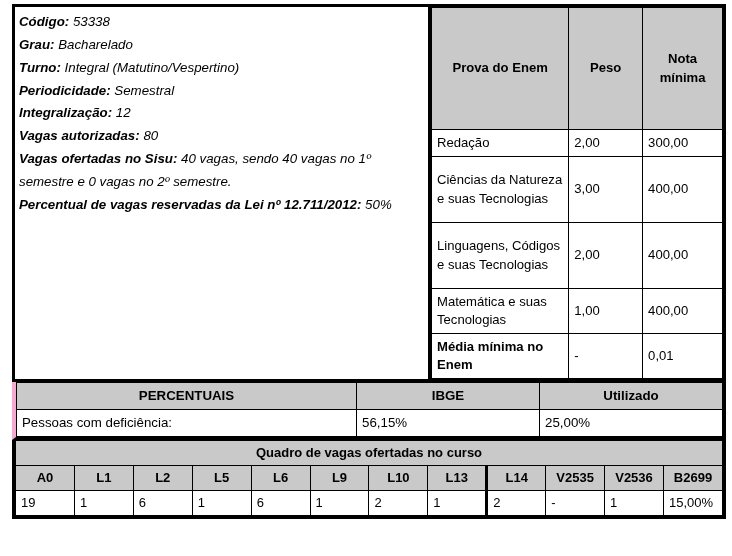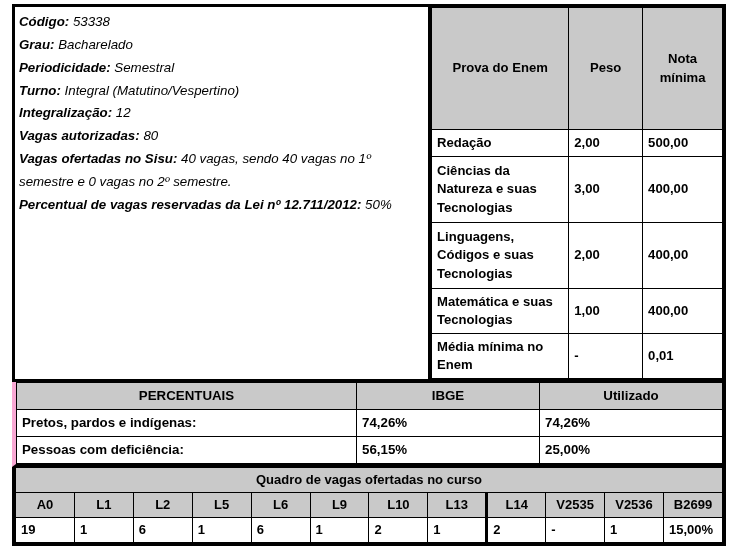--- a/index.html
+++ b/index.html
@@ -24,21 +24,21 @@
   table {
     border-collapse: collapse;
     table-layout: fixed;
     width: 100%;
     font-size: 13.3px;
   }
   td, th {
     border: 1px solid #000000;
     padding: 3px 5px;
     vertical-align: middle;
-    font-weight: bold;
+    font-weight: normal;
     text-align: left;
     line-height: 1.38;
   }
   .hdr {
     background: #c9c9c9;
     font-weight: bold;
     text-align: center;
   }
   .b { font-weight: bold; }
 
@@ -110,24 +110,24 @@
   <div class="top-block">
 
     <div class="info-panel">
       <div class="info-line">
         <span class="lbl">Código:</span><span> 53338</span>
       </div>
       <div class="info-line">
         <span class="lbl">Grau:</span><span> Bacharelado</span>
       </div>
       <div class="info-line">
+        <span class="lbl">Turno:</span><span> Integral (Matutino/Vespertino)</span>
+      </div>
+      <div class="info-line">
         <span class="lbl">Periodicidade:</span><span> Semestral</span>
-      </div>
-      <div class="info-line">
-        <span class="lbl">Turno:</span><span> Integral (Matutino/Vespertino)</span>
       </div>
       <div class="info-line">
         <span class="lbl">Integralização:</span><span> 12</span>
       </div>
       <div class="info-line">
         <span class="lbl">Vagas autorizadas:</span><span> 80</span>
       </div>
       <div class="info-line">
         <span class="lbl">Vagas ofertadas no Sisu:</span><span> 40 vagas, sendo 40 vagas no 1º semestre e 0 vagas no 2º semestre.</span>
       </div>
@@ -140,21 +140,21 @@
       <table class="enem-table">
         <tbody>
             <tr>
           <td class="hdr c-prova">Prova do Enem</td>
           <td class="hdr c-peso">Peso</td>
           <td class="hdr c-nota">Nota mínima</td>
         </tr>
         <tr class="row-redacao">
           <td>Redação</td>
           <td>2,00</td>
-          <td>500,00</td>
+          <td>300,00</td>
         </tr>
         <tr class="r3">
           <td>Ciências da Natureza e suas Tecnologias</td>
           <td>3,00</td>
           <td>400,00</td>
         </tr>
         <tr class="r3">
           <td>Linguagens, Códigos e suas Tecnologias</td>
           <td>2,00</td>
           <td>400,00</td>
@@ -174,25 +174,20 @@
     </div>
   </div>
 
   <div class="perc-block">
     <table class="perc-table">
       <tbody>
           <tr>
         <td class="hdr c-label">PERCENTUAIS</td>
         <td class="hdr c-ibge">IBGE</td>
         <td class="hdr">Utilizado</td>
-      </tr>
-      <tr>
-        <td>Pretos, pardos e indígenas:</td>
-        <td>74,26%</td>
-        <td>74,26%</td>
       </tr>
       <tr>
         <td>Pessoas com deficiência:</td>
         <td>56,15%</td>
         <td>25,00%</td>
       </tr>
     </tbody>
       </table>
   </div>
 

